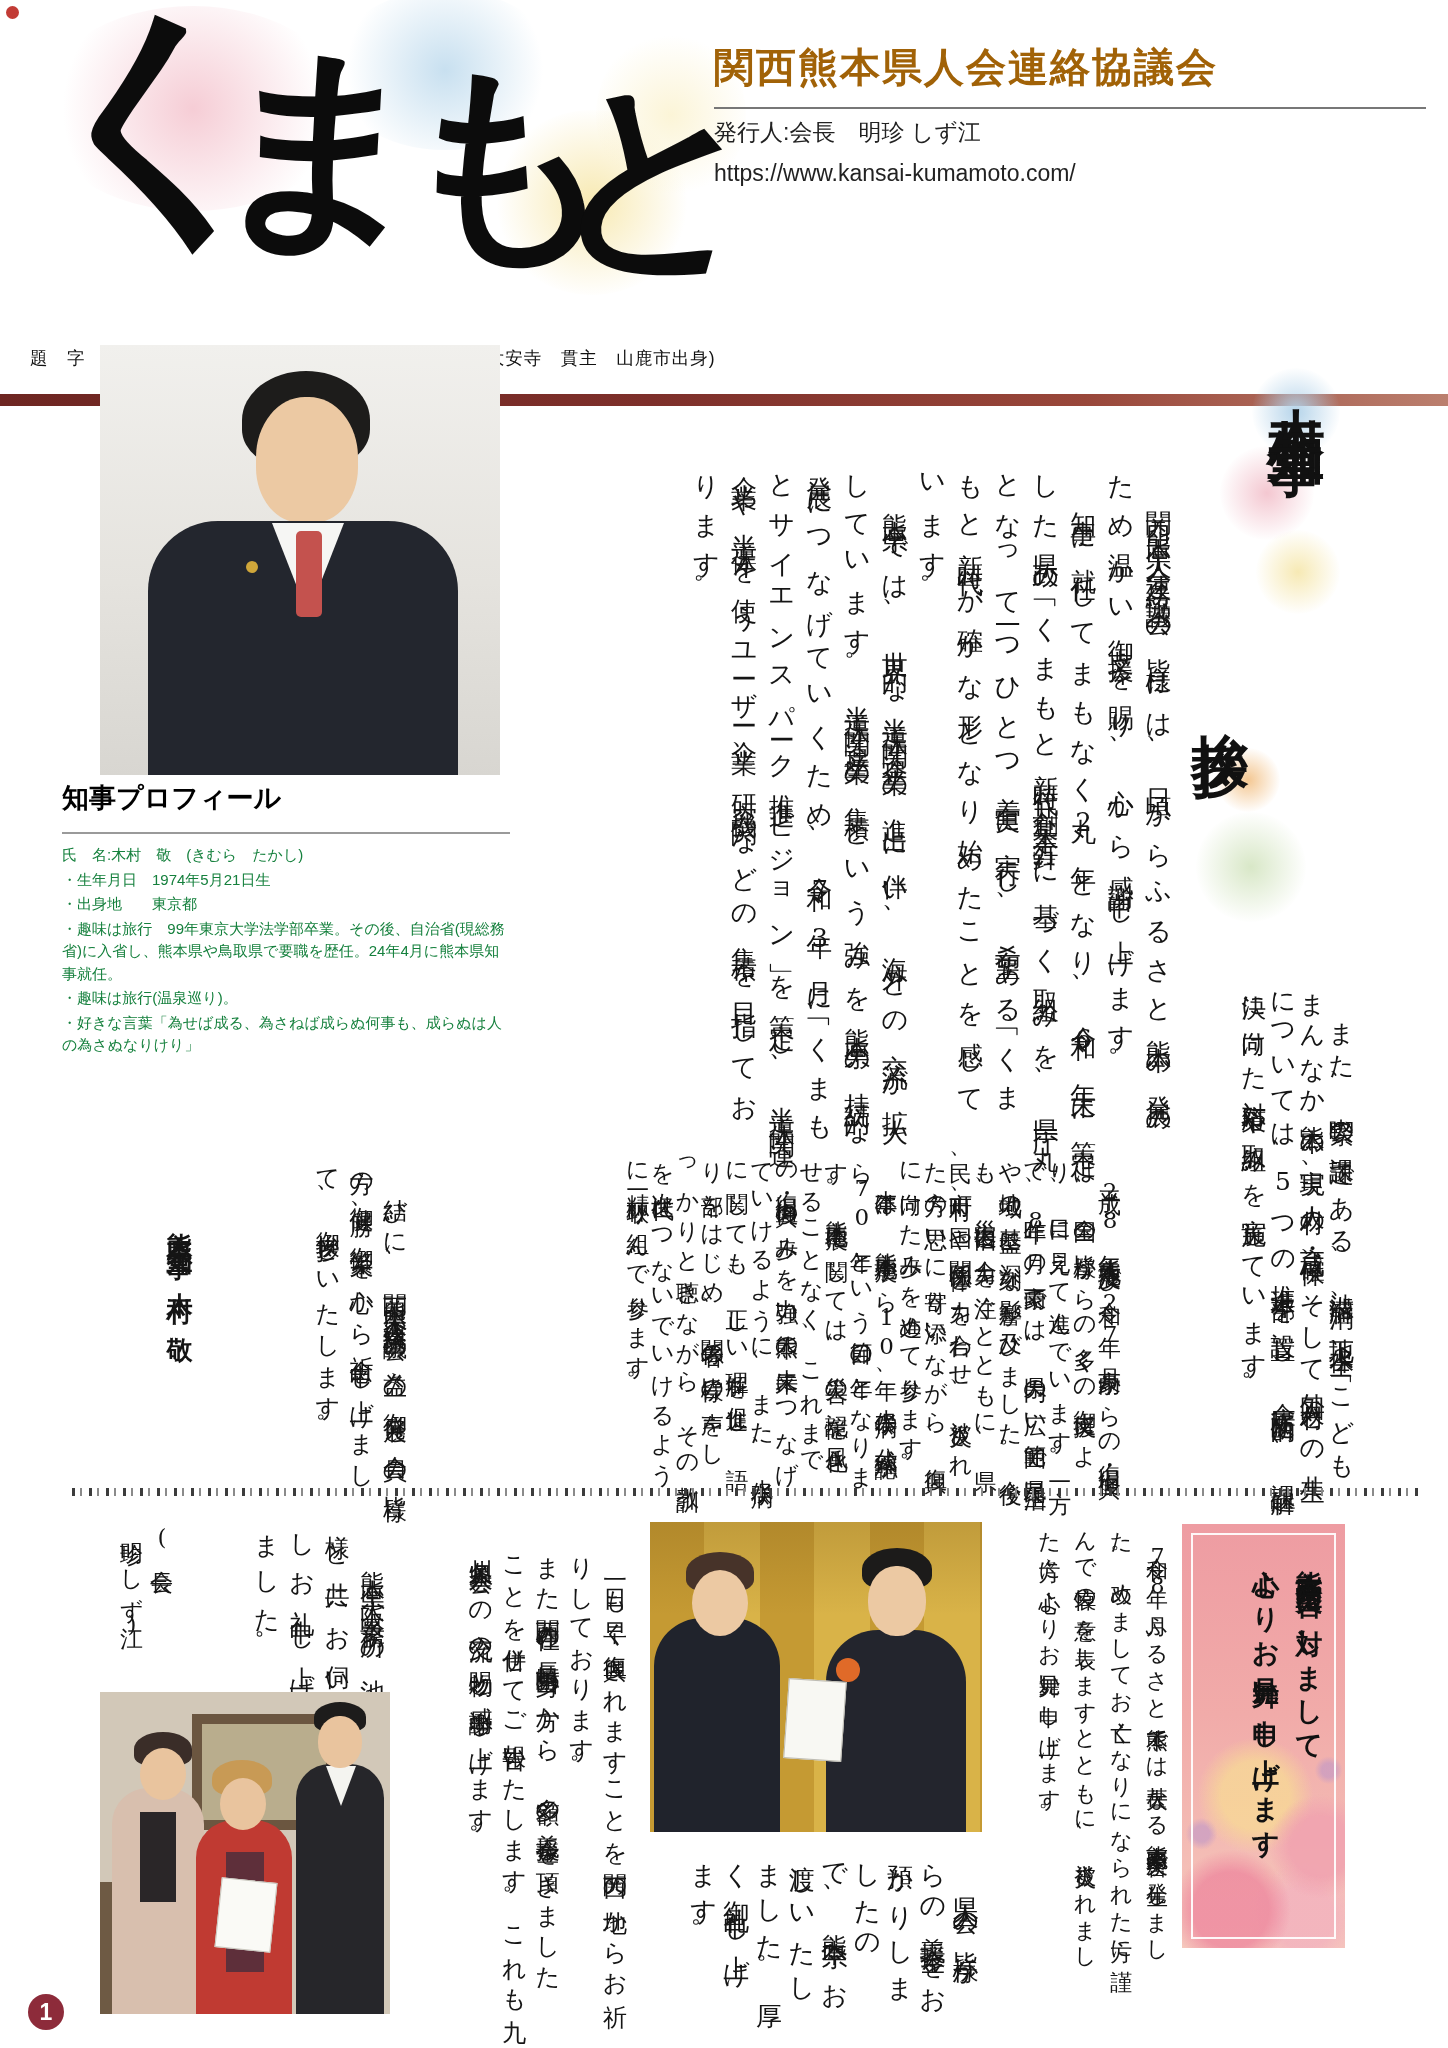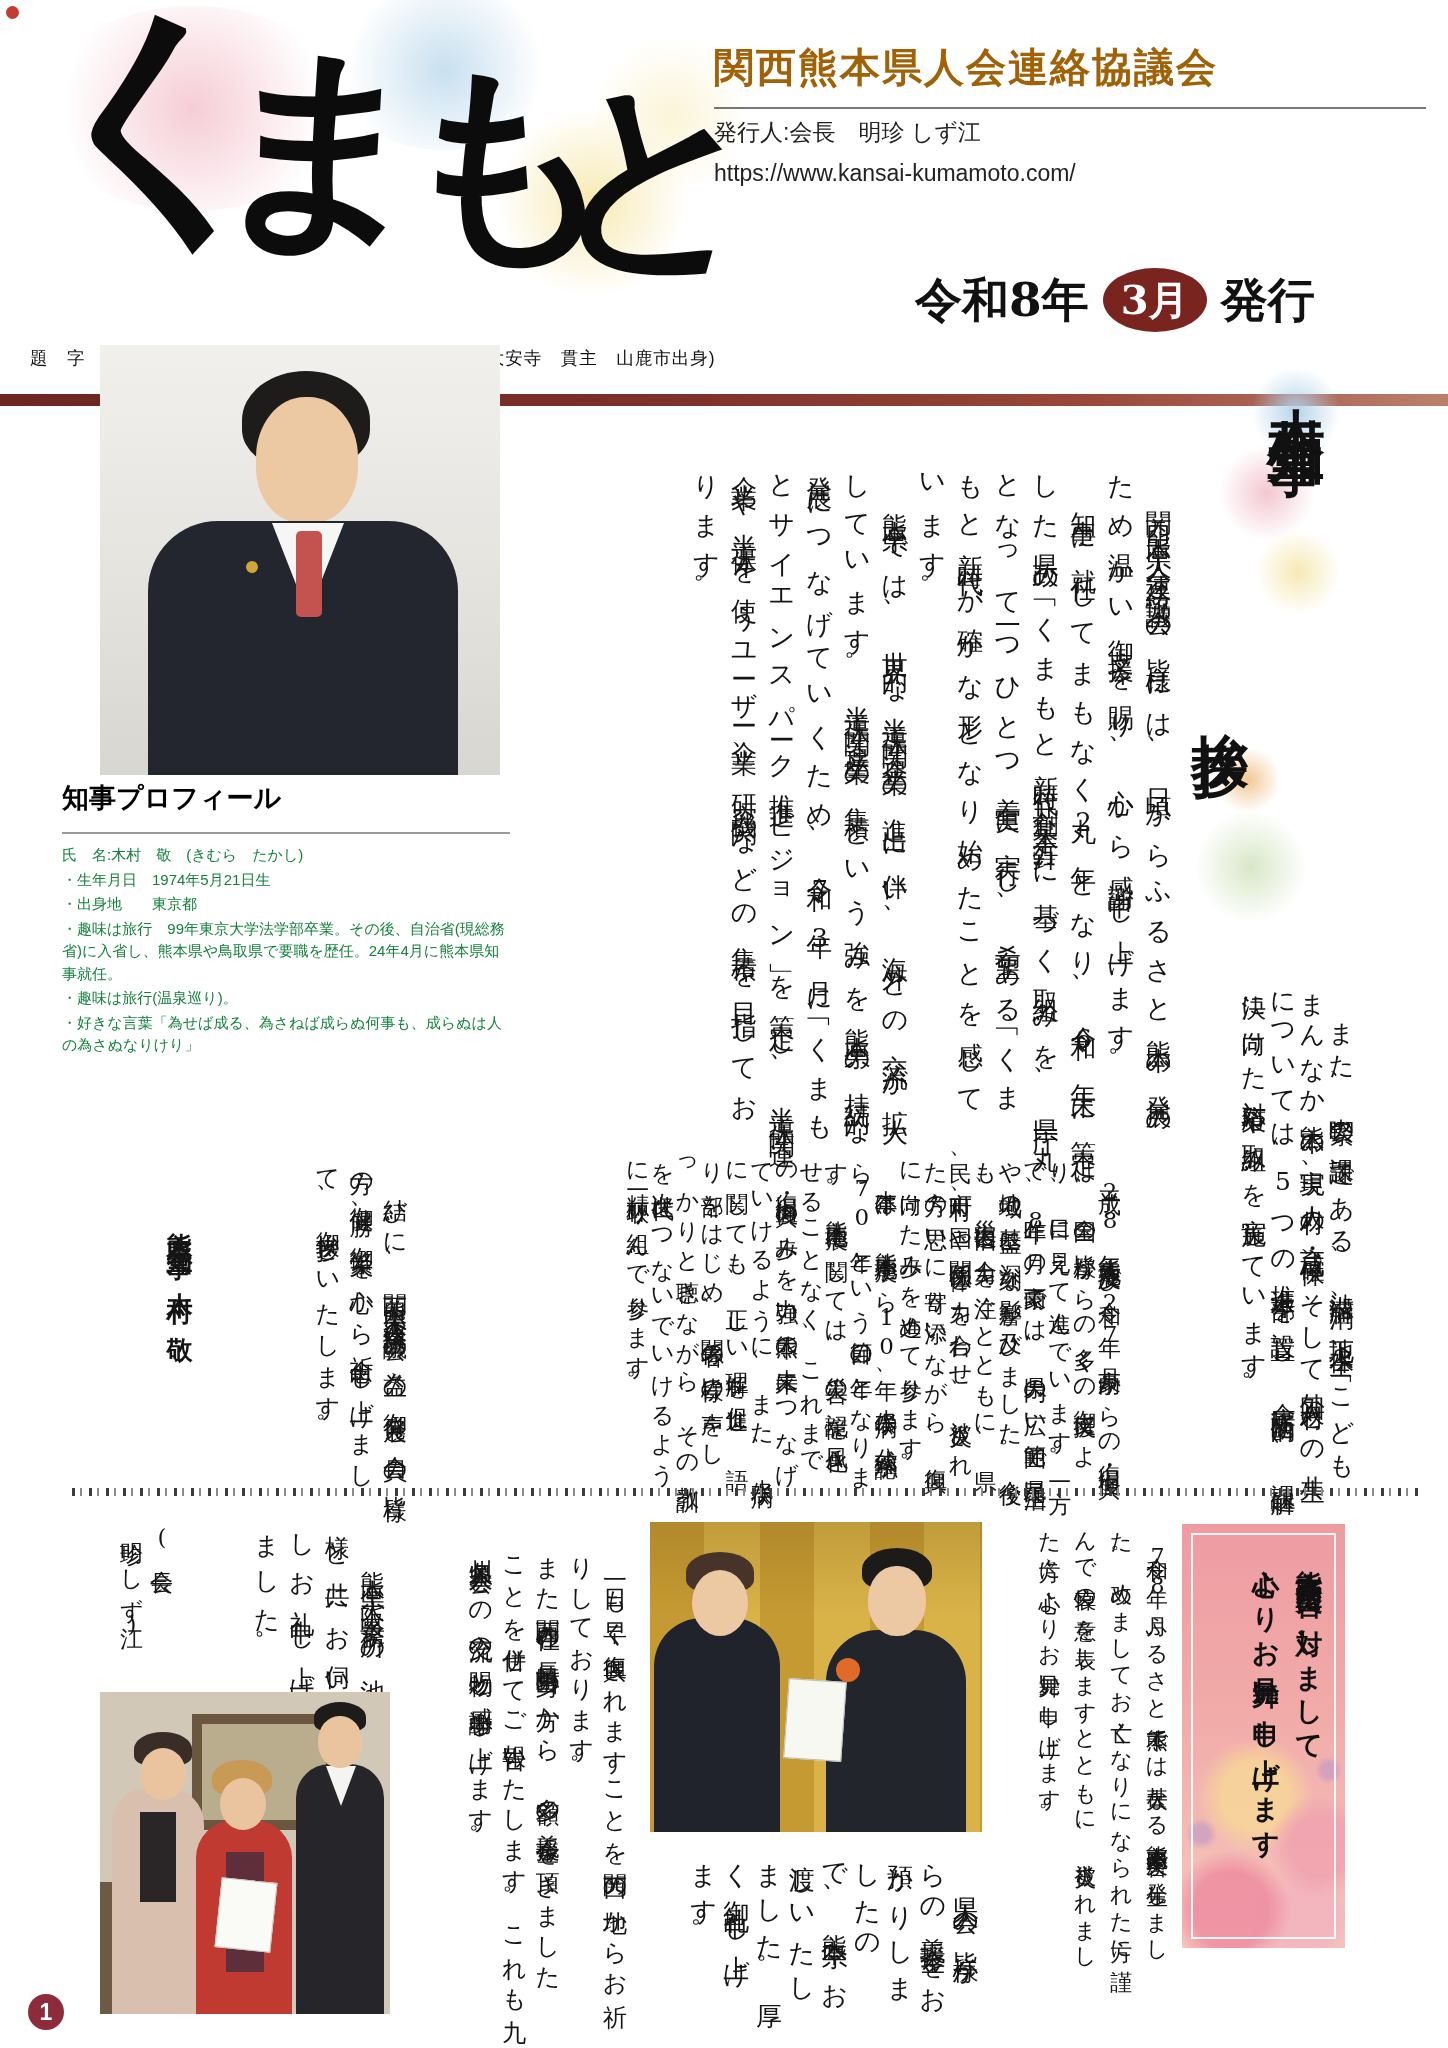--- a/index.html
+++ b/index.html
@@ -132,25 +132,20 @@
   <span class="calli c1">ま</span>
   <span class="calli c2">も</span>
   <span class="calli c3">と</span>
 
   <div class="orgblock">
     <div class="orgname">関西熊本県人会連絡協議会</div>
     <div class="publine">発行人:会長　明珍 しず江</div>
     <div class="publine">https://www.kansai-kumamoto.com/</div>
   </div>
 
-  <div class="daterow">
-    <span>令和8年</span>
-    <span class="m-badge">3月</span>
-    <span>発行</span>
-  </div>
 
   <div class="credit">題　字　関西熊本県人会名誉会長　故 河野清晃(奈良・大安寺　貫主　山鹿市出身)</div>
   <div class="rule"></div>
 
   <div class="gov">
     <div class="hair"></div>
     <div class="face"></div>
     <div class="suit"></div>
     <div class="shirt"></div>
     <div class="tie"></div>

